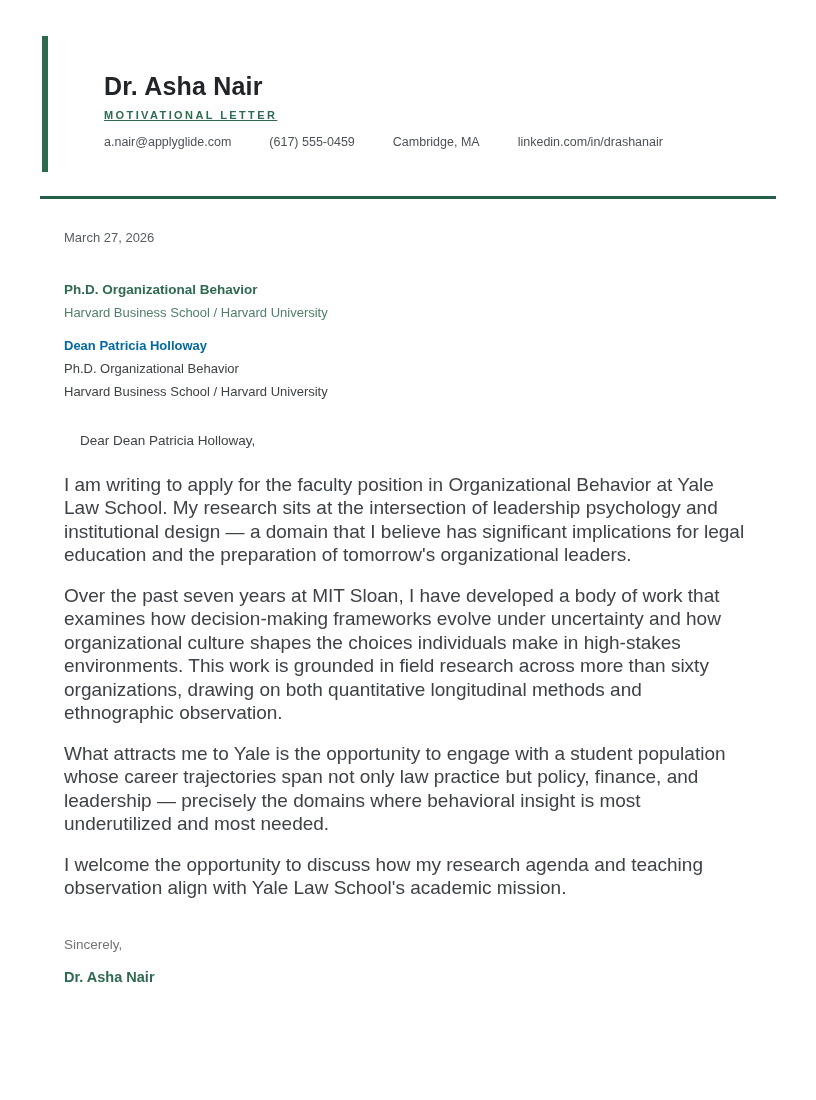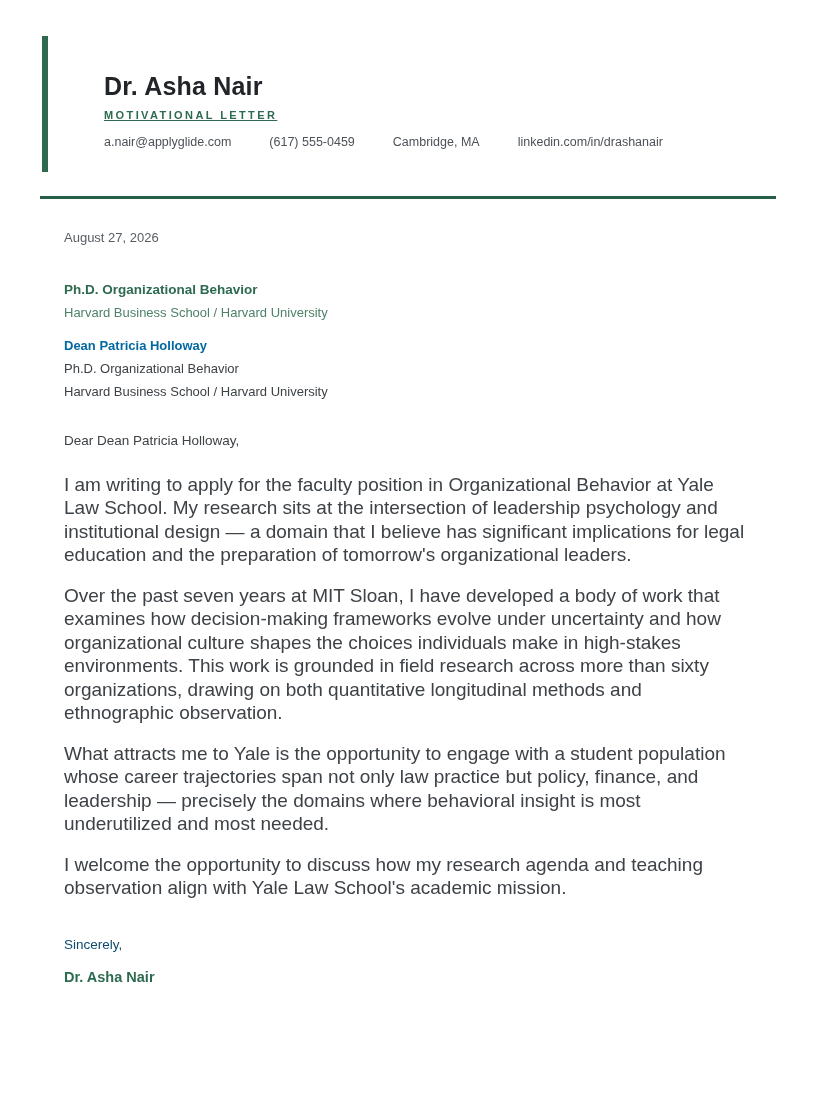--- a/index.html
+++ b/index.html
@@ -96,39 +96,39 @@
     margin-top: 14px;
     font-size: 13px;
     line-height: 23px;
     color: #3d4247;
   }
   .recipient-name {
     font-weight: 700;
     color: #0369a1;
   }
   .salutation {
-    margin: 26px 0 0;
+    margin: 26px 16px 0;
     font-size: 13.5px;
     line-height: 23.5px;
     color: #3d4247;
   }
   .body-par {
     margin: 17px 0 0;
     font-size: 19px;
     line-height: 23.5px;
     color: #3d4247;
   }
   .body-par.first {
     margin-top: 20px;
   }
   .closing {
     margin: 33px 0 0;
     font-size: 13.5px;
     line-height: 23.5px;
-    color: #0c4a6e;
+    color: #737373;
   }
   .signature {
     margin-top: 13px;
     font-size: 14.5px;
     line-height: 16px;
     font-weight: 700;
     color: #2d6a4f;
   }
 </style>
 </head>
@@ -145,21 +145,21 @@
       <span>(617) 555-0459</span>
       <span>Cambridge, MA</span>
       <span>linkedin.com/in/drashanair</span>
     </div>
   </header>
 
   <div class="divider"></div>
 
   <main class="letter">
 
-    <p class="date">August 27, 2026</p>
+    <p class="date">March 27, 2026</p>
 
     <div class="position-block">
       <h2 class="position-title">Ph.D. Organizational Behavior</h2>
       <div class="position-org">Harvard Business School / Harvard University</div>
     </div>
 
     <div class="recipient-block">
       <div class="recipient-name">Dean Patricia Holloway</div>
       <div>Ph.D. Organizational Behavior</div>
       <div>Harvard Business School / Harvard University</div>

